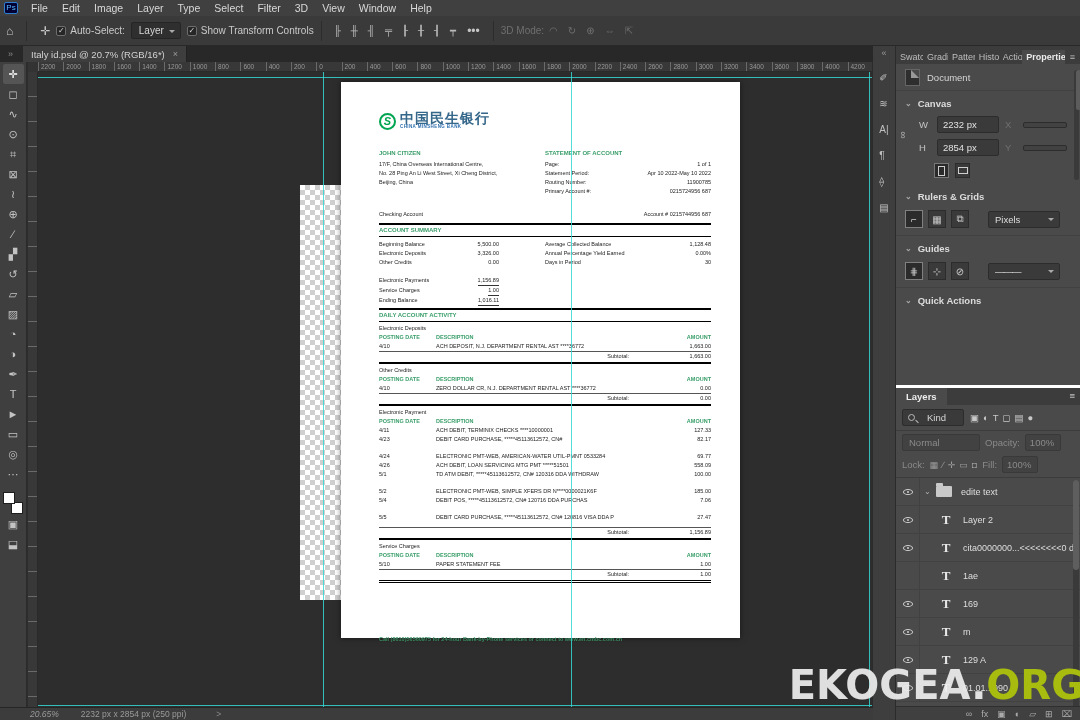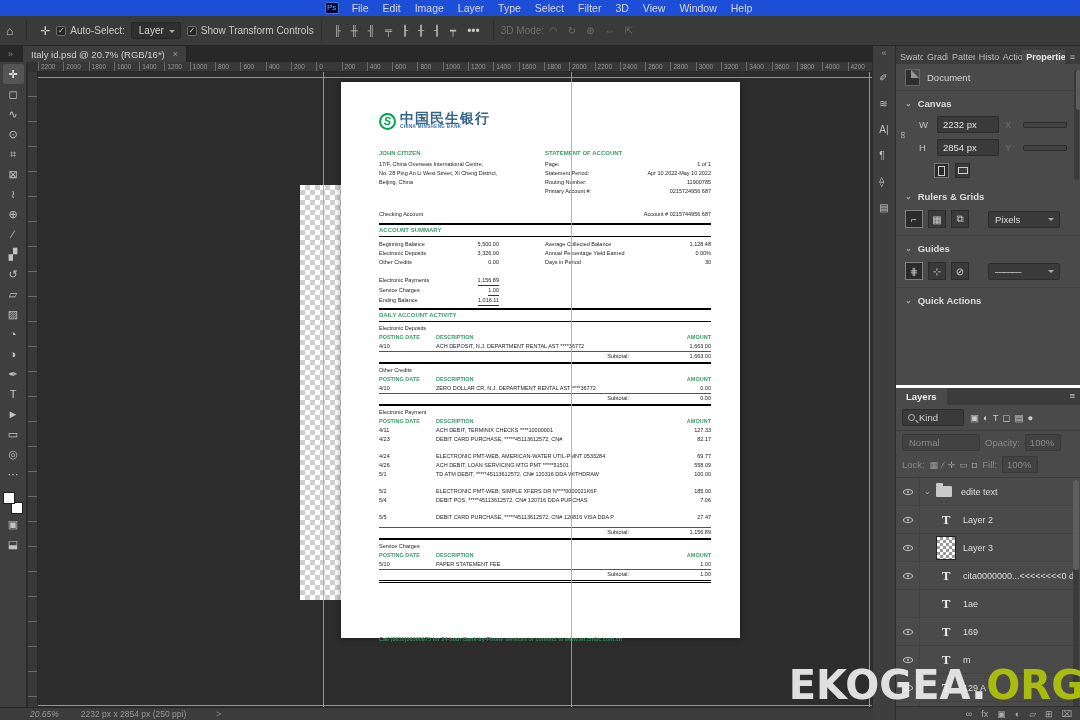--- a/index.html
+++ b/index.html
@@ -1,21 +1,21 @@
 <!DOCTYPE html>
 <html><head>
 <meta charset="utf-8">
 <style>
   * { margin:0; padding:0; box-sizing:border-box; }
   html,body { width:1080px; height:720px; overflow:hidden; background:#2d2d2d;
               font-family:"Liberation Sans",sans-serif; -webkit-font-smoothing:antialiased; }
 
   
-  .menubar { position:absolute; left:0; top:0; width:1080px; height:16px; background:#1d4ed8;
-             display:flex; align-items:center; color:#d8d8d8; font-size:10.5px; z-index:20;justify-content:center; }
+  .menubar { position:absolute; left:0; top:0; width:1080px; height:16px; background:#404040;
+             display:flex; align-items:center; color:#d8d8d8; font-size:10.5px; z-index:20; }
   .ps-logo { width:14px; height:12px; background:#003; border:1px solid #2f7fd0; color:#59b9ff;
              font-size:8px; line-height:10px; text-align:center; margin:0 6px 0 4px; border-radius:2px; }
   .menu-item { padding:0 7px; cursor:default; }
   .optionsbar { position:absolute; left:0; top:16px; width:1080px; height:30px; background:#3a3a3a;
                 border-bottom:1px solid #282828; display:flex; align-items:center; color:#c9c9c9;
                 font-size:10px; z-index:19; }
   .ob-sep { width:1px; height:20px; background:#2c2c2c; margin:0 7px; }
   .ob-icon { color:#c5c5c5; font-size:12px; padding:0 6px; }
   .cb { width:10px; height:10px; background:#262626; border:1px solid #6d6d6d; border-radius:2px;
         display:inline-flex; align-items:center; justify-content:center; font-size:8px; color:#d8d8d8; margin-right:4px; }
@@ -141,21 +141,21 @@
   .i-btn { width:18px; height:18px; border:1px solid #2c2c2c; background:#3a3a3a; color:#c9c9c9;
            display:flex; align-items:center; justify-content:center; font-size:10px; }
   .i-btn.sel { background:#2b2b2b; border-color:#808080; }
   .sbar { position:absolute; right:1px; top:6px; width:5px; height:110px; background:#3a3a3a; border-radius:3px; }
   .sbar .thumb { width:5px; height:40px; background:#5c5c5c; border-radius:3px; }
 
   
   .layers-head { height:17px; background:#3c3c3c; display:flex; align-items:center; }
   .layers-tab { background:#4a4a4a; height:17px; display:flex; align-items:center; padding:0 10px; font-weight:bold; color:#ececec; }
   .filters { display:flex; align-items:center; gap:4px; padding:4px 6px; border-bottom:1px solid #3c3c3c; }
-  .kind-box { display:flex; align-items:center; gap:4px; background:#3a3a3a; border:1px solid #2c2c2c;
+  .kind-box { display:flex; align-items:center; gap:12px; background:#3a3a3a; border:1px solid #2c2c2c;
               border-radius:2px; padding:2px 5px; width:62px; }
   .mag { width:7px; height:7px; border:1px solid #bbb; border-radius:50%; position:relative; }
   .mag:after { content:""; position:absolute; left:6px; top:6px; width:4px; height:1px; background:#bbb; transform:rotate(45deg); }
   .f-ico { color:#c9c9c9; font-size:9.5px; padding:0 2px; }
   .blendrow { display:flex; align-items:center; gap:5px; padding:3px 6px; color:#8a8a8a; }
   .b-select { background:#424242; border:1px solid #393939; border-radius:2px; padding:2px 14px 2px 6px; width:78px; color:#8a8a8a; position:relative; }
   .b-field { background:#424242; border:1px solid #393939; border-radius:2px; padding:2px 4px; width:36px; color:#8a8a8a; }
   .lockrow { display:flex; align-items:center; gap:5px; padding:2px 6px 4px; color:#8a8a8a; border-bottom:1px solid #3c3c3c; }
   .lk { font-size:9px; color:#9c9c9c; }
   .layer-list { position:relative; height:243px; overflow:hidden; }
@@ -780,30 +780,20 @@
           <span class="eye-box">
             <span class="eye"></span>
           </span>
           <span style="display:contents" class="indent">
             <span class="expander"></span>
           </span>
           <span class="thumb">T</span>
           <span class="layer-name">Layer 2</span>
         </div>
 
-        <div class="layer-row">
-          <span class="eye-box">
-            <span class="eye"></span>
-          </span>
-          <span style="display:contents" class="indent">
-            <span class="expander"></span>
-          </span>
-          <span class="thumb thumb-checker"></span>
-          <span class="layer-name">Layer 3</span>
-        </div>
 
         <div class="layer-row">
           <span class="eye-box">
             <span class="eye"></span>
           </span>
           <span style="display:contents" class="indent">
             <span class="expander"></span>
           </span>
           <span class="thumb">T</span>
           <span class="layer-name">cita0000000...&lt;&lt;&lt;&lt;&lt;&lt;&lt;&lt;0 d</span>

